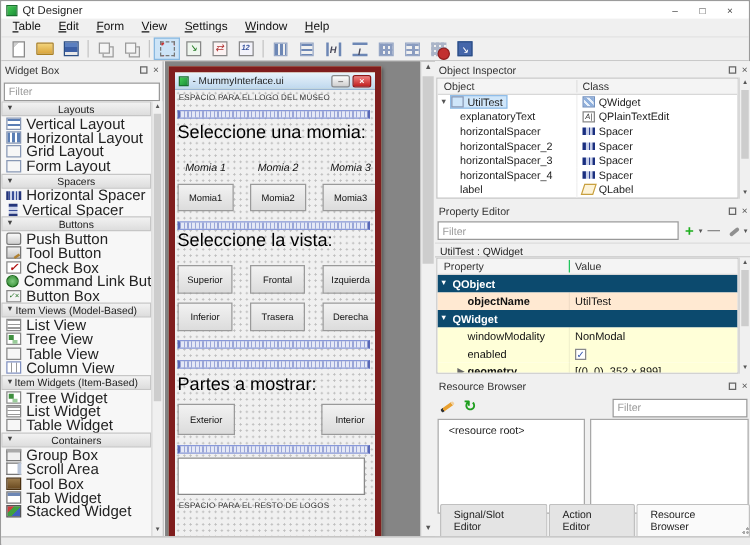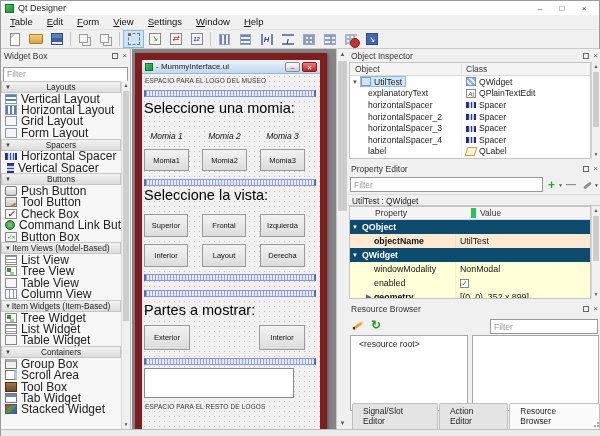--- a/index.html
+++ b/index.html
@@ -107,21 +107,21 @@
   .sb-thumb { position:absolute; left:1px; right:1px; background:#cdcdcd; }
 
   
   .mdi { position:absolute; left:131px; top:0; width:216px; height:380px; background:#858585; overflow:hidden; }
   .mdi-scroll { position:absolute; right:0; top:0; bottom:0; width:12px; background:#f0f0f0; border-left:1px solid #c8c8c8; }
   .mdi-scroll .sb-arrow { height:11px; font-size:6px; line-height:11px; }
   .mdi-scroll .sb-down { position:absolute; bottom:0; left:0; right:0; }
   .mdi-thumb { position:absolute; left:1px; right:1px; top:12px; height:150px; background:#cdcdcd; }
 
   
-  .form-window { position:absolute; left:3px; top:4px; width:192px; height:380px; border:7px solid #7f1d1d; background:#fef9c3; box-shadow:1px 1px 3px rgba(0,0,0,.4); }
+  .form-window { position:absolute; left:3px; top:4px; width:170px; height:380px; border:5px solid #7f1d1d; background:#fef9c3; box-shadow:1px 1px 3px rgba(0,0,0,.4); }
   .form-titlebar { height:14px; background:linear-gradient(#e9f3fb,#bfd8ee); border-bottom:1px solid #9ab6d4; display:flex; align-items:center; padding:0 3px; }
   .form-icon { width:8px; height:8px; background:linear-gradient(135deg,#41cd52,#1e8f3a); border:1px solid #18702d; margin-right:3px; }
   .form-title { font-size:8px; color:#222; flex:1; white-space:nowrap; overflow:hidden; }
   .fbtn { width:15px; height:10px; border-radius:2px; font-size:7px; line-height:9px; text-align:center; margin-left:2px; }
   .fbtn.min { background:linear-gradient(#fdfdfd,#cfcfcf); border:1px solid #8a8a8a; color:#333; }
   .fbtn.close { background:linear-gradient(#f08080,#c02020); border:1px solid #8f1515; color:#fff; font-weight:bold; }
   .form-body { position:relative; height:364px; background-color:#f0f0f0;
       background-image:radial-gradient(circle,#bdbdbd 0.7px,transparent 0.9px); background-size:5px 5px; overflow:hidden; }
   .tiny-note { position:absolute; font-size:6.4px; color:#333; letter-spacing:0.2px; white-space:nowrap; }
   .hspacer { position:absolute; left:2px; right:4px; height:7px; background:repeating-linear-gradient(90deg,#9aa6d8 0 1px,#e4e8f6 1px 3px); border:1px solid #8898d8; border-left:2px solid #5868b8; border-right:2px solid #5868b8; }
@@ -160,21 +160,21 @@
   .pe-filter { display:flex; align-items:center; padding:1px 2px; height:19px; }
   .pe-filter input { flex:1; }
   .pe-plus { color:#1faf1f; font-weight:bold; font-size:12px; margin:0 2px 0 5px; line-height:12px; }
   .pe-minus { color:#888; font-weight:bold; font-size:10px; margin:0 3px; }
   .pe-wrench { width:12px; height:12px; position:relative; margin-left:2px; }
   .pe-wrench::after { content:""; position:absolute; left:2px; top:5px; width:9px; height:3px; background:#909090; border-radius:2px; transform:rotate(-40deg); }
   .pe-dd { font-size:5px; color:#555; margin-left:1px; }
   .pe-context { height:12px; background:#f0f0f0; border-top:1px solid #dcdcdc; border-bottom:1px solid #c8c8c8; font-size:8.3px; color:#222; padding-left:4px; line-height:12px; }
   .pe-table { position:absolute; top:44px; left:1px; right:10px; bottom:0; background:#fff; border:1px solid #c4c4c4; overflow:hidden; }
   .pe-colhead { height:13px; background:#f4f4f4; border-bottom:1px solid #d8d8d8; display:flex; font-size:8.5px; color:#333; align-items:center; }
-  .pe-col1 { width:106px; padding-left:5px; border-right:5px solid #22c55e;margin-left:20px; }
+  .pe-col1 { width:106px; padding-left:5px; border-right:1px solid #22c55e; }
   .pe-col2 { flex:1; padding-left:4px; }
   .pe-row { height:14px; display:flex; align-items:center; font-size:8.8px; color:#111; }
   .pe-row .p { width:106px; display:flex; align-items:center; height:100%; padding-left:16px; border-right:1px solid rgba(0,0,0,0.05); }
   .pe-row .v { flex:1; padding-left:4px; display:flex; align-items:center; height:100%; }
   .pe-group { background:#0c4a6e; color:#fff; font-weight:bold; }
   .pe-group .gchev { font-size:6px; margin:0 4px 0 2px; }
   .row-name { background:#ffe9d2; }
   .row-name .p { font-weight:bold; }
   .row-yellow { background:#ffffd8; }
   .row-bold .p { font-weight:bold; }
@@ -437,21 +437,21 @@
           <div class="momia-label" style="left:118px; top:57px;">Momia 3</div>
           <div class="fbtn-widget" style="left:2px; top:75px; width:45px; height:22px;">Momia1</div>
           <div class="fbtn-widget" style="left:60px; top:75px; width:45px; height:22px;">Momia2</div>
           <div class="fbtn-widget" style="left:118px; top:75px; width:45px; height:22px;">Momia3</div>
           <div class="hspacer" style="top:105px;"></div>
           <div class="form-h" style="top:113px;">Seleccione la vista:</div>
           <div class="fbtn-widget" style="left:2px; top:140px; width:44px; height:23px;">Superior</div>
           <div class="fbtn-widget" style="left:60px; top:140px; width:44px; height:23px;">Frontal</div>
           <div class="fbtn-widget" style="left:118px; top:140px; width:45px; height:23px;">Izquierda</div>
           <div class="fbtn-widget" style="left:2px; top:170px; width:44px; height:23px;">Inferior</div>
-          <div class="fbtn-widget" style="left:60px; top:170px; width:44px; height:23px;">Layout</div>
+          <div class="fbtn-widget" style="left:60px; top:170px; width:44px; height:23px;">Trasera</div>
           <div class="fbtn-widget" style="left:118px; top:170px; width:45px; height:23px;">Derecha</div>
           <div class="hspacer" style="top:200px;"></div>
           <div class="hspacer" style="top:216px;"></div>
           <div class="form-h" style="top:228px;">Partes a mostrar:</div>
           <div class="fbtn-widget" style="left:2px; top:251px; width:46px; height:25px;">Exterior</div>
           <div class="fbtn-widget" style="left:117px; top:251px; width:46px; height:25px;">Interior</div>
           <div class="hspacer" style="top:284px;"></div>
           <div class="textedit" style="left:2px; top:294px; width:150px; height:30px;"></div>
           <div class="tiny-note" style="left:3px; top:329px;">ESPACIO PARA EL RESTO DE LOGOS</div>
         </div>

